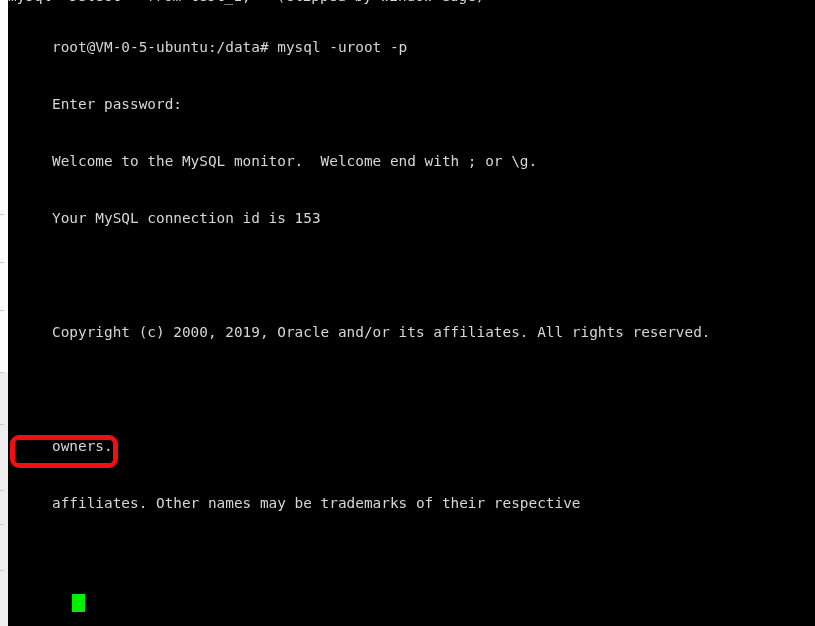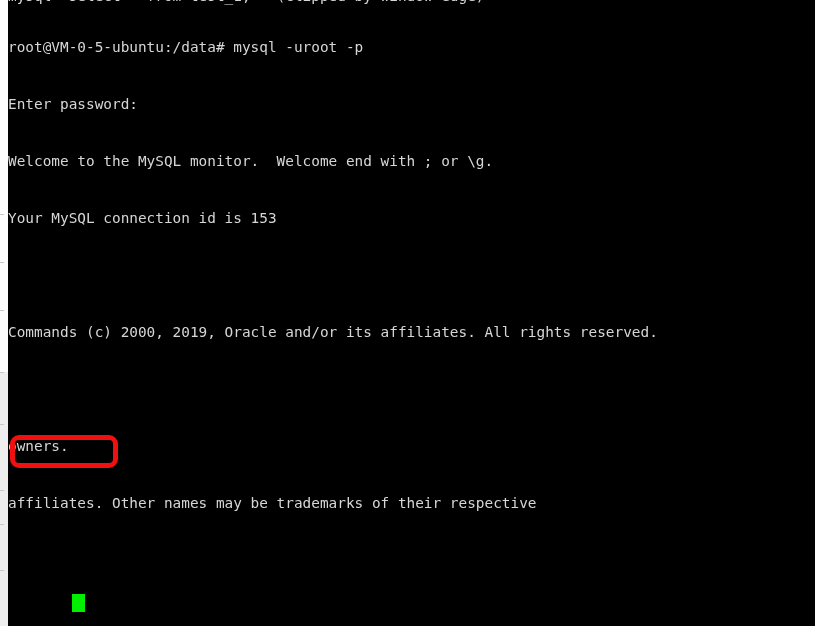--- a/index.html
+++ b/index.html
@@ -61,20 +61,21 @@
     font-size: 14.4px;
     line-height: 19px;
     white-space: pre;
     letter-spacing: 0px;
     z-index: 1;
   }
   .term-line {
     height: 19px;
     white-space: pre;
     color: #d6d6d6;
+    padding-left: 44px;
   }
   .term-line.blank { color: transparent; }
 
   
   #clipped-top-line {
     position: absolute;
     left: 8px;
     top: -13px;
     width: 807px;
     height: 19px;
@@ -131,21 +132,21 @@
   </div>
 
   <div id="clipped-top-line">mysql&gt; select * from test_1;   (clipped by window edge)</div>
 
   <div id="terminal-output">
     <div class="term-line">root@VM-0-5-ubuntu:/data# mysql -uroot -p</div>
     <div class="term-line">Enter password:</div>
     <div class="term-line">Welcome to the MySQL monitor.  Welcome end with ; or \g.</div>
     <div class="term-line">Your MySQL connection id is 153</div>
     <div class="term-line blank"></div>
-    <div class="term-line">Commands (c) 2000, 2019, Oracle and/or its affiliates. All rights reserved.</div>
+    <div class="term-line">Copyright (c) 2000, 2019, Oracle and/or its affiliates. All rights reserved.</div>
     <div class="term-line blank"></div>
     <div class="term-line">owners.</div>
     <div class="term-line">affiliates. Other names may be trademarks of their respective</div>
     
     
     
     
     
     
     

